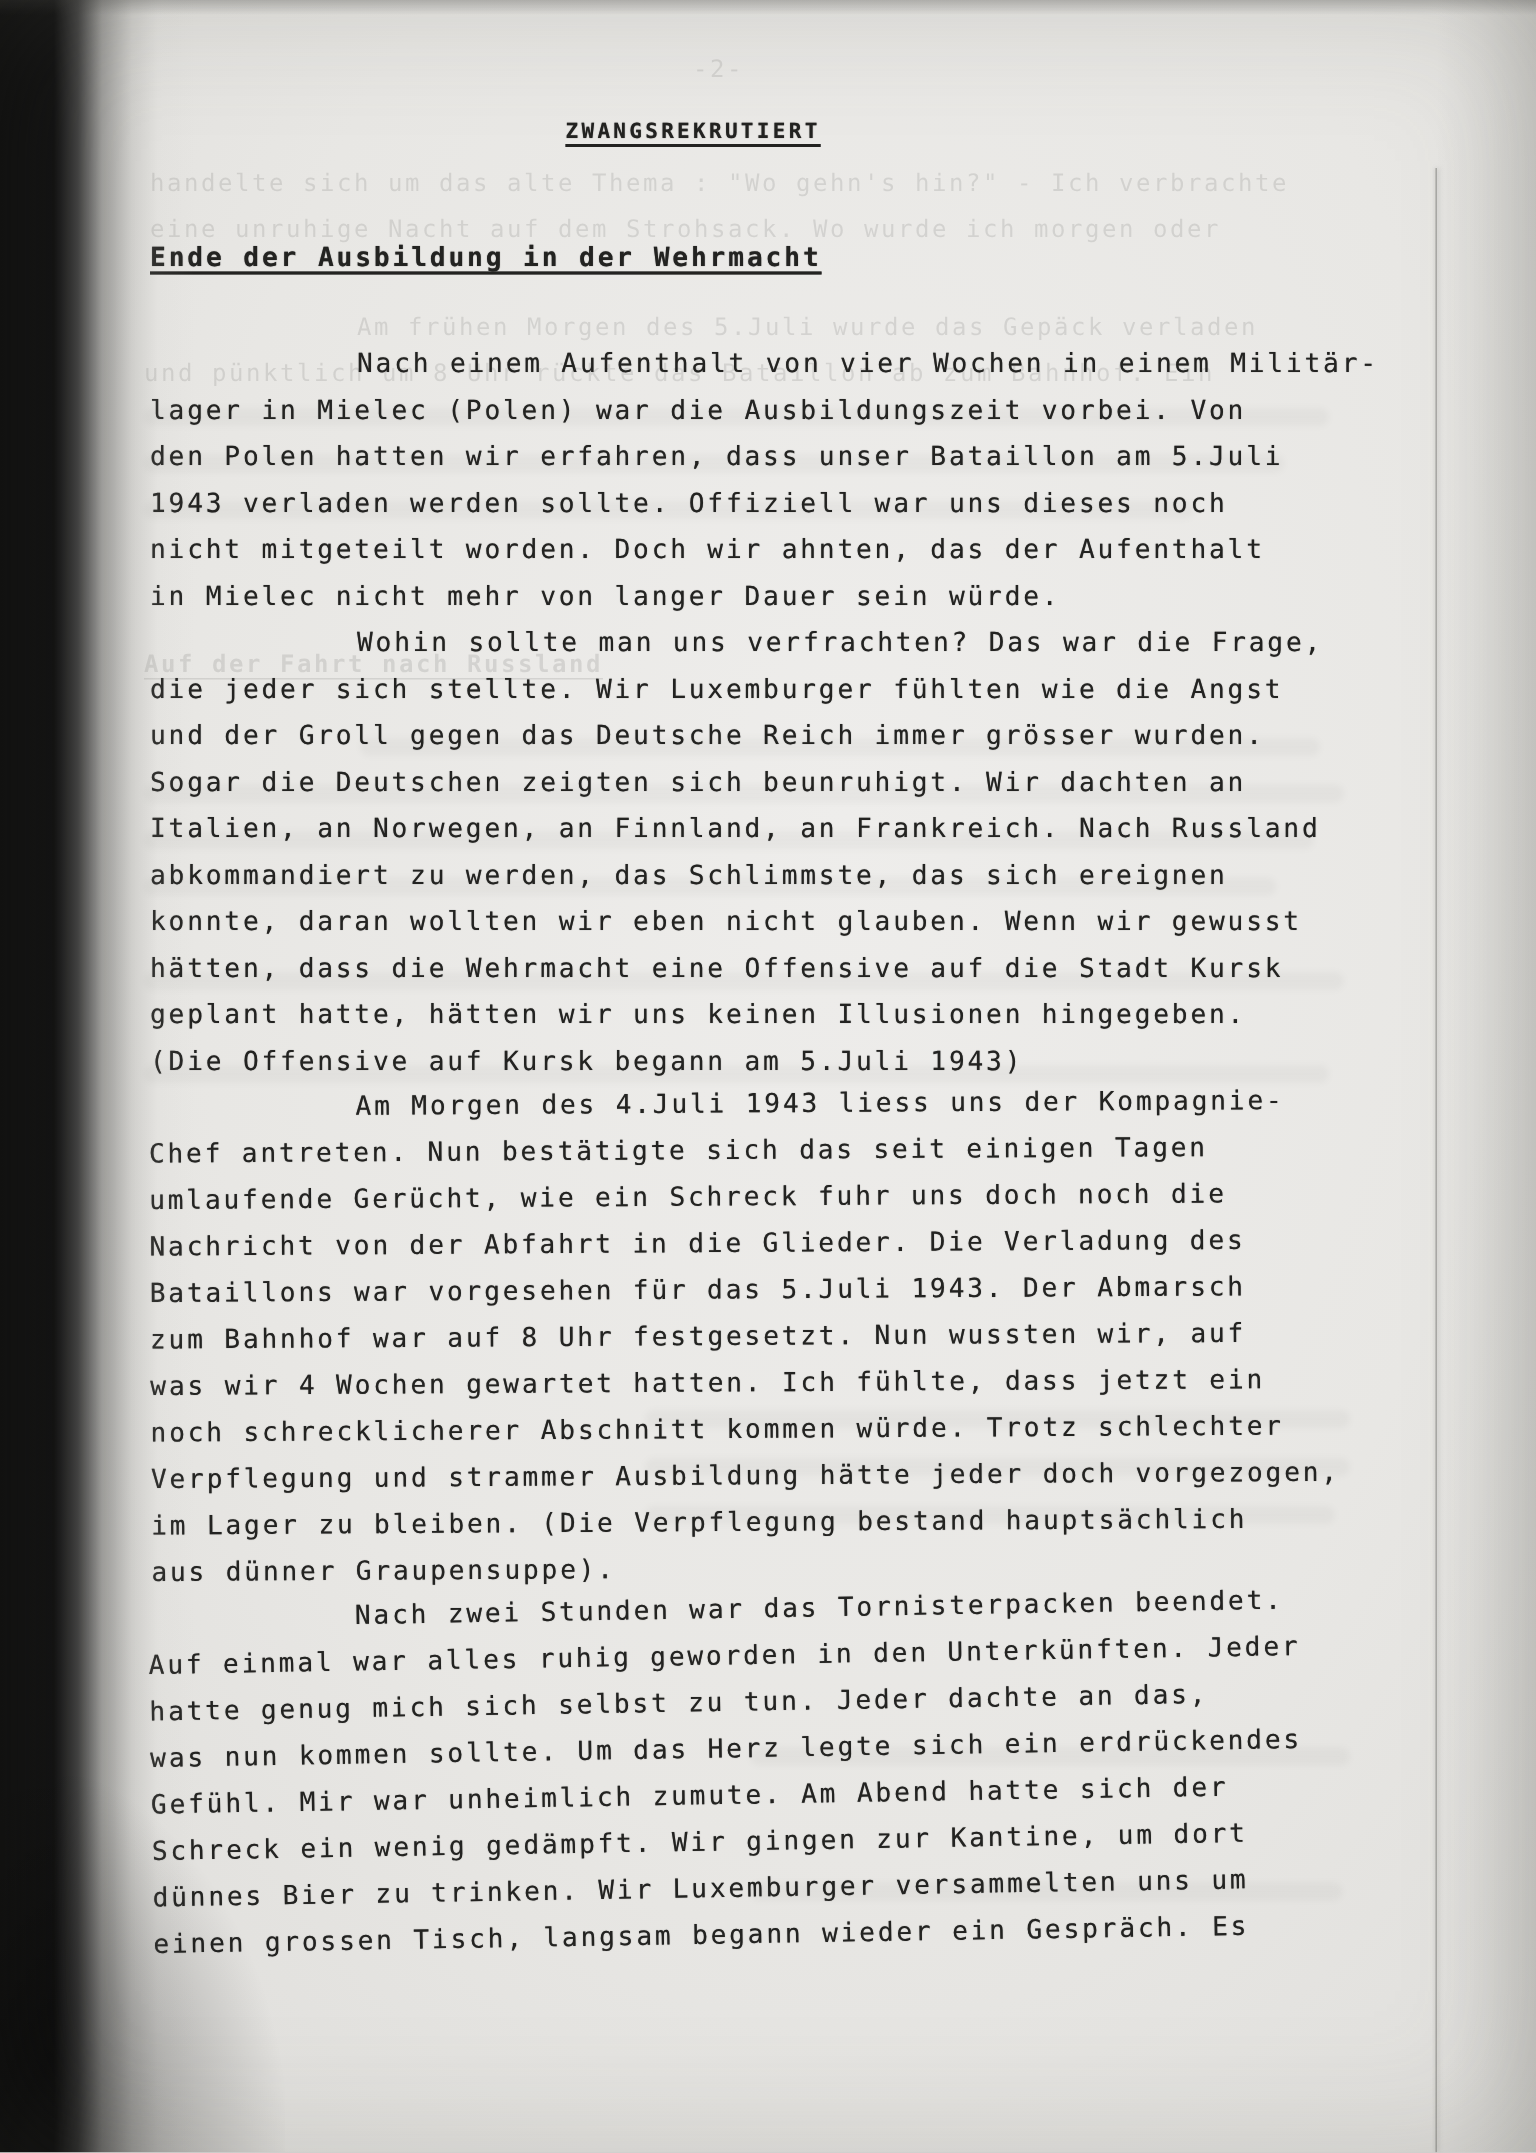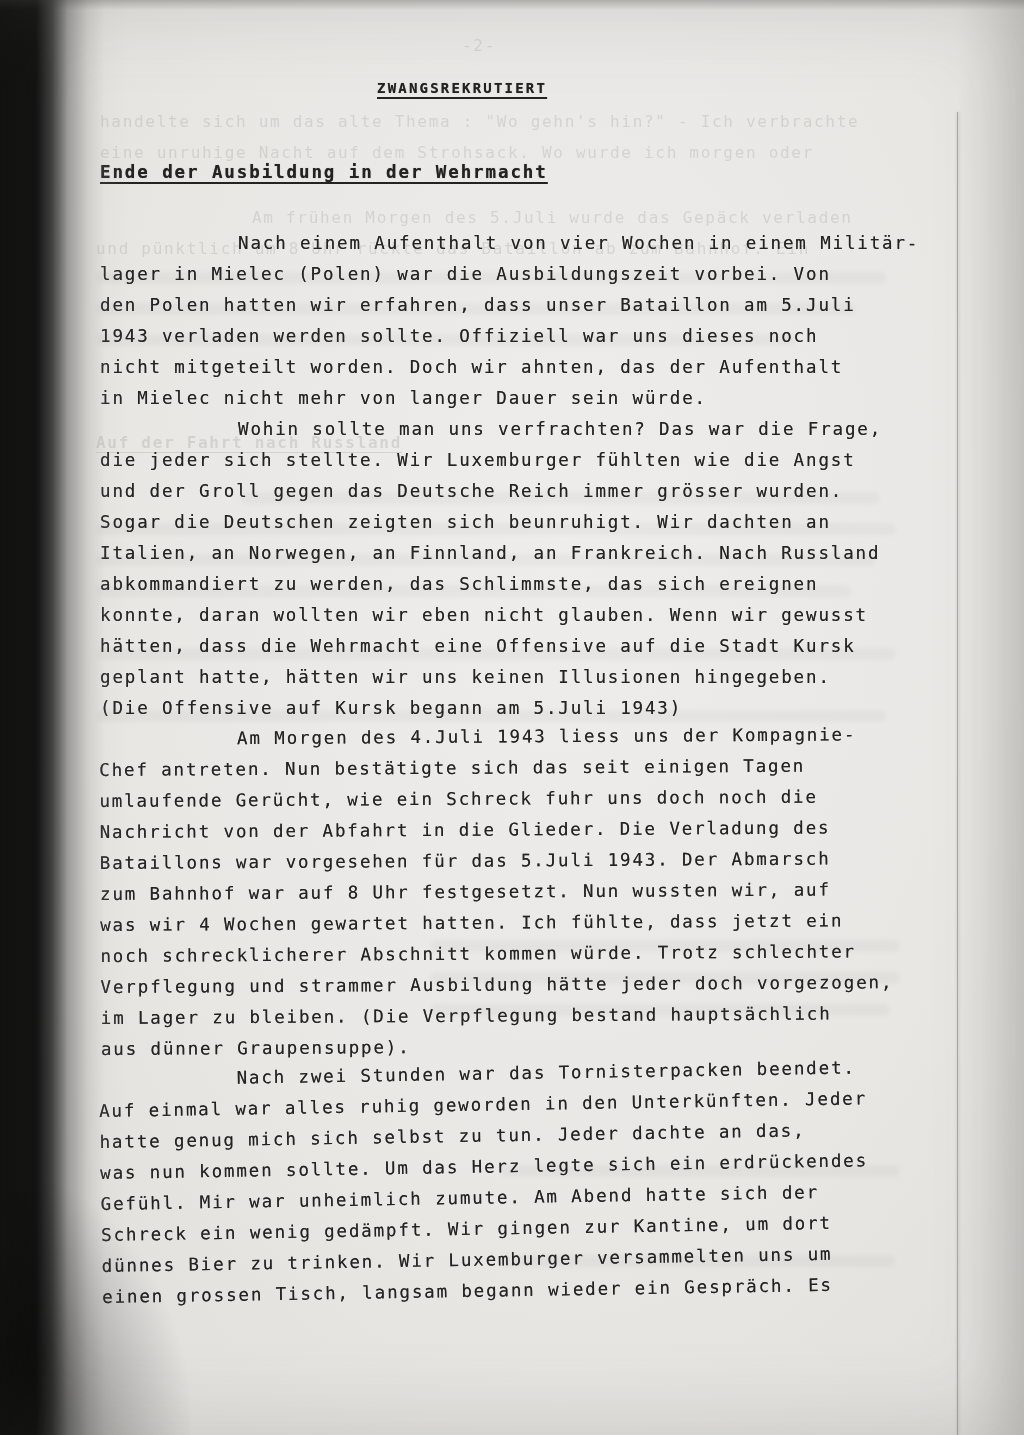--- a/index.html
+++ b/index.html
@@ -52,21 +52,21 @@
     font-size: 16px; letter-spacing: 1.7px; color: #3c3c3a;
     opacity: 0.13; filter: blur(0.5px);
   }
   .ghost-pageno { left: 462px; top: 36px; opacity: 0.12; }
   .ghost-heading {
     left: 96px; top: 433px; font-weight: bold; opacity: 0.13;
     text-decoration: underline; text-underline-offset: 4px;
   }
   .gl.g0 { left: 100px; top: 112px; }
   .gl.g1 { left: 100px; top: 143px; }
-  .gl.g2 { left: 252px; top: 208px; }
+  .gl.g2 { left: 238px; top: 208px; }
   .gl.g3 { left: 96px;  top: 239px; }
   .smudge {
     position: absolute; height: 12px; border-radius: 6px;
     background: #6a6a66; opacity: 0.055; filter: blur(2.2px);
   }
   .sm0  { left: 96px;  top: 272px;  width: 790px; }
   .sm1  { left: 96px;  top: 303px;  width: 760px; }
   .sm2  { left: 96px;  top: 334px;  width: 700px; }
   .sm3  { left: 240px; top: 492px;  width: 640px; }
   .sm4  { left: 96px;  top: 523px;  width: 800px; }

